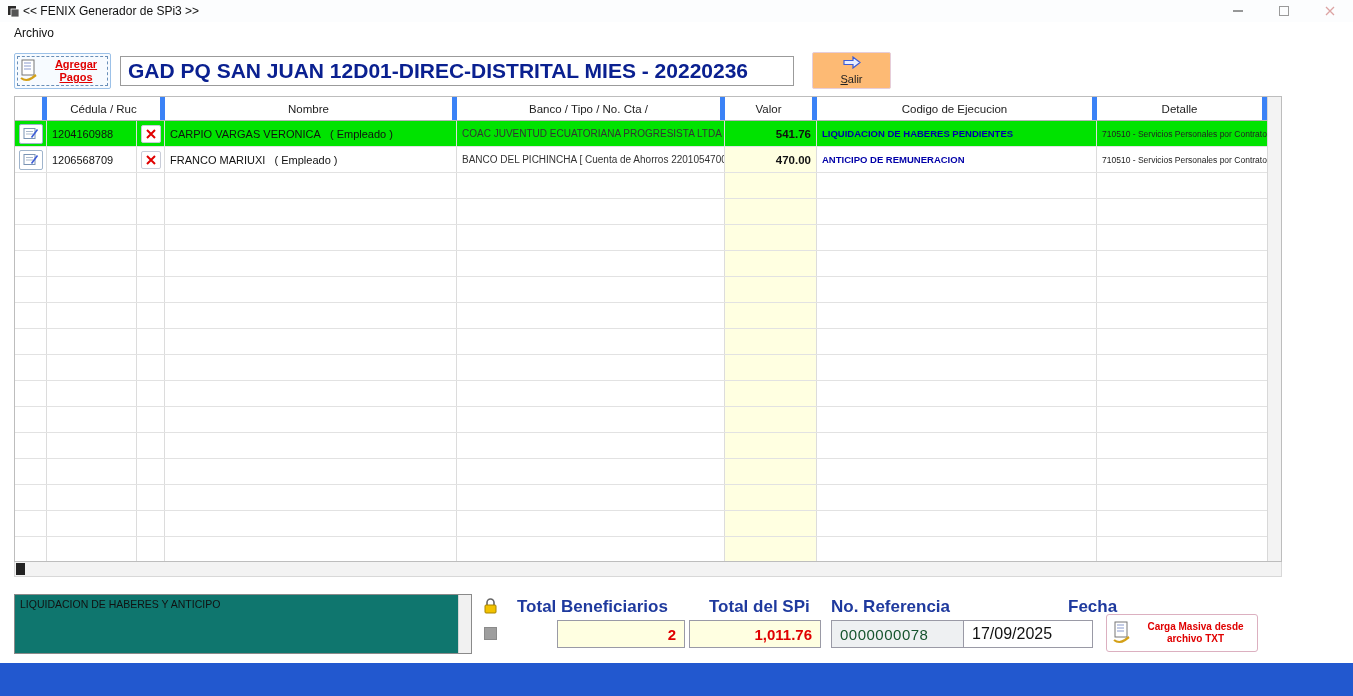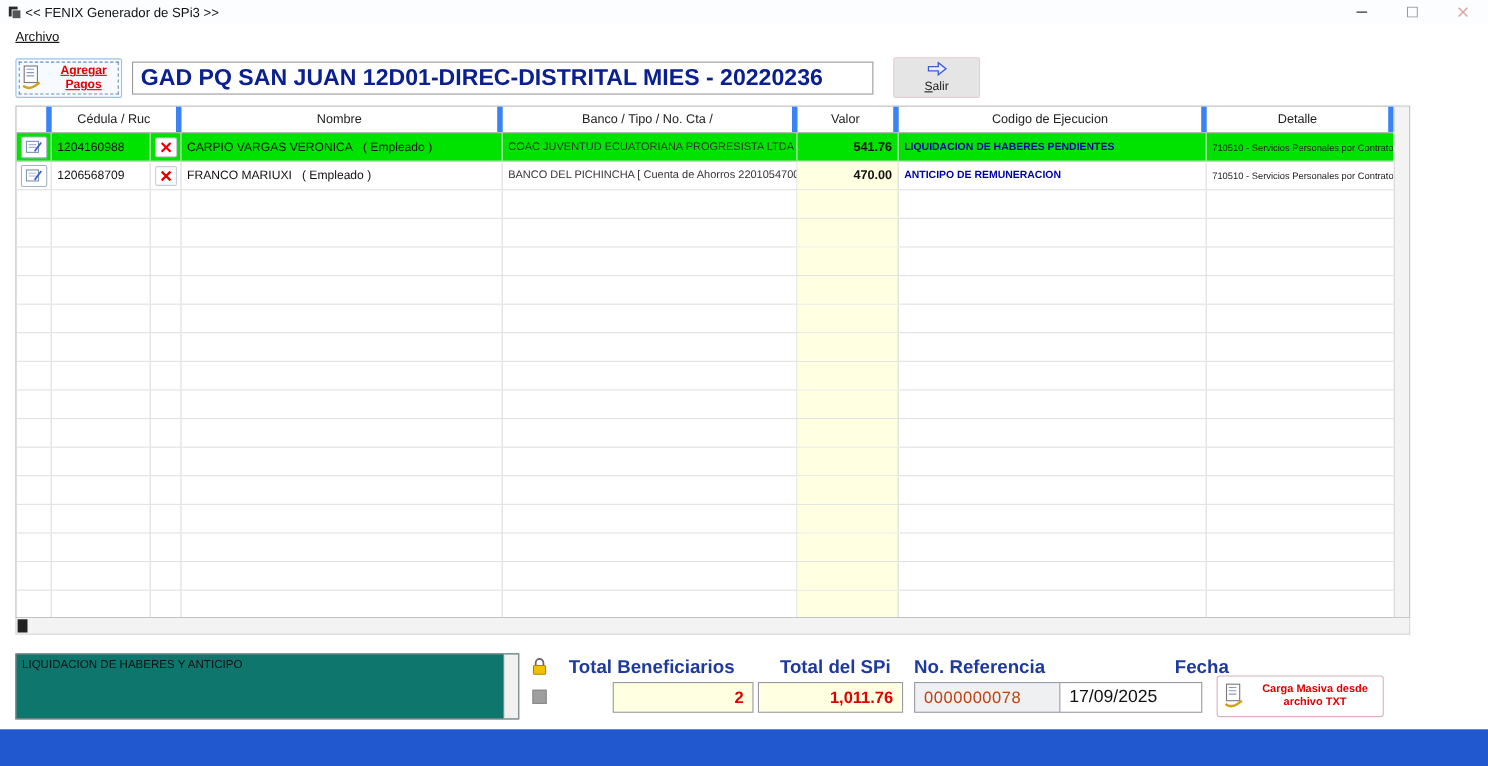--- a/index.html
+++ b/index.html
@@ -10,35 +10,35 @@
   .titlebar { position:absolute; left:0; top:0; right:0; height:22px; background:#fcfdfe;
               display:flex; align-items:center; padding-left:7px; }
   .win-icon { display:flex; align-items:center; }
   .title-text { font-size:12px; color:#111; margin-left:3px; }
   .win-controls { margin-left:auto; display:flex; height:100%; }
   .wc { width:46px; height:22px; border:none; background:transparent; display:flex;
         align-items:center; justify-content:center; cursor:default; }
 
   
   .menubar { position:absolute; left:0; top:22px; right:0; height:21px; background:#fff;
-             display:flex; align-items:center; padding-left:8px;text-decoration:underline; }
+             display:flex; align-items:center; padding-left:8px; }
   .menu-item { font-size:12px; color:#111; padding:2px 6px; }
 
   
   .btn-agregar { position:absolute; left:14px; top:53px; width:97px; height:36px;
                  background:#f7fbff; border:1px solid #9cc1e8; border-radius:2px;
                  outline:1px dashed #6a8fb8; outline-offset:-4px;
                  display:flex; align-items:center; gap:3px; padding:16px 3px; cursor:pointer; }
   .red-link { color:#e00000; font-weight:bold; font-size:11px; text-decoration:underline;
               line-height:1.2; text-align:center; flex:1; }
   .header-input { position:absolute; left:120px; top:56px; width:674px; height:30px;
                   border:1px solid #9b9b9b; font-weight:bold; font-size:21px; color:#0a2090;
                   padding:0 7px; font-family:inherit; background:#fff; }
   .btn-salir { position:absolute; left:812px; top:52px; width:79px; height:37px;
-               background:#e5e5e5; border:1px solid #e6cdd9; border-radius:2px;
+               background:#fdba74; border:1px solid #e6cdd9; border-radius:2px;
                display:flex; flex-direction:column; align-items:center; justify-content:center;
                gap:1px; cursor:pointer; }
   .salir-lbl { font-size:11px; color:#222; }
   .salir-lbl::first-letter { text-decoration:underline; }
 
   
   .grid { position:absolute; left:14px; top:96px; width:1268px; height:466px;
           border:1px solid #bdbdbd; background:#fff; }
   .grid-header { display:grid; grid-template-columns:32px 118px 292px 268px 92px 280px 1fr;
                  height:24px; margin-right:14px; border-bottom:1px solid #b5b5b5; }
@@ -80,21 +80,21 @@
              background:#9e9e9e; border:1px solid #8a8a8a; }
   .f-label { position:absolute; top:597px; color:#1f3a9e; font-size:17px; font-weight:600;
              white-space:nowrap; }
   .lbl-benef { left:517px; } .lbl-spi { left:709px; } .lbl-ref { left:831px; } .lbl-fecha { left:1040px;margin-left:28px; }
   .vbox { position:absolute; top:620px; height:28px; display:flex; align-items:center;
           border:1px solid #9a9aa6; font-size:15px; background:#fff; }
   .v-benef { left:557px; width:128px; background:#ffffe1; color:#e00000; font-weight:bold;
              justify-content:flex-end; padding-right:8px; }
   .v-spi { left:689px; width:132px; background:#ffffe1; color:#e00000; font-weight:bold;
            justify-content:flex-end; padding-right:8px; }
-  .v-ref { left:831px; width:144px; background:#eef0f2; color:#c2410c; padding-left:8px;
+  .v-ref { left:831px; width:144px; background:#eef0f2; color:#14532d; padding-left:8px;
            letter-spacing:0.5px; }
   .v-fecha { left:963px; width:130px; color:#111; padding-left:8px; font-size:16px; }
   .btn-carga { position:absolute; left:1106px; top:614px; width:152px; height:38px; background:#fff;
                border:1px solid #dcb0c0; border-radius:3px; display:flex; align-items:center;
                gap:3px; padding:0 4px; cursor:pointer; }
   .carga-lbl { color:#e00000; font-weight:bold; font-size:10px; line-height:1.25; text-align:center; flex:1; }
   .desktop-strip { position:absolute; left:0; top:663px; width:100%; height:33px; background:#2258cf; }
 </style>
 </head>
 <body>

